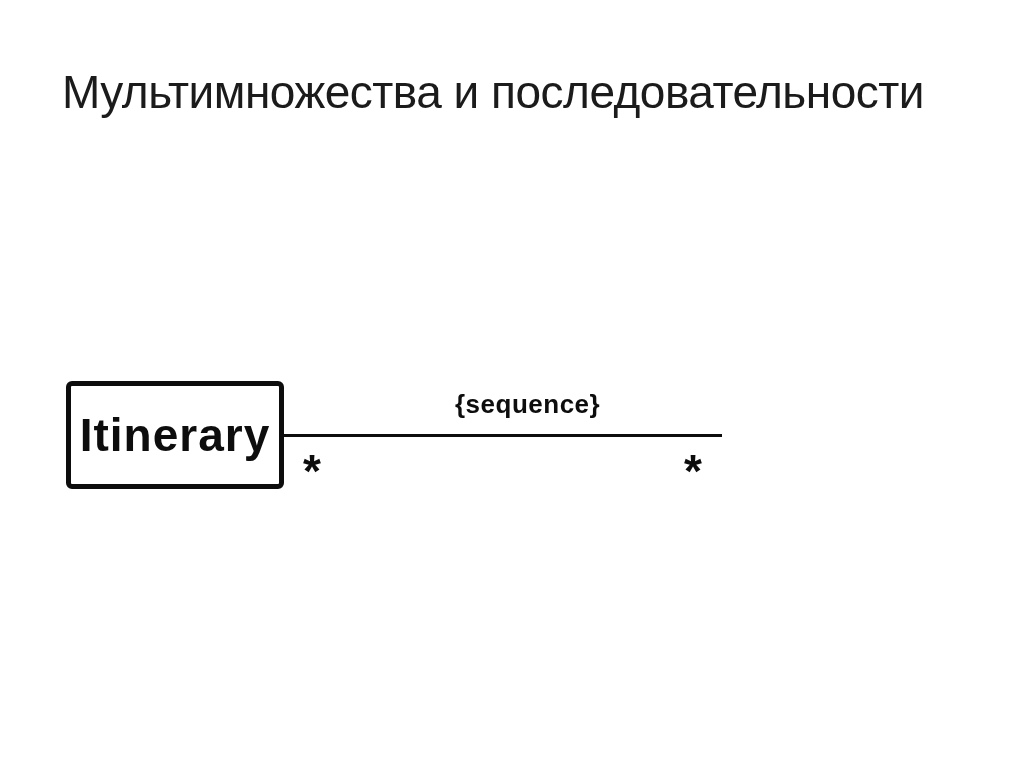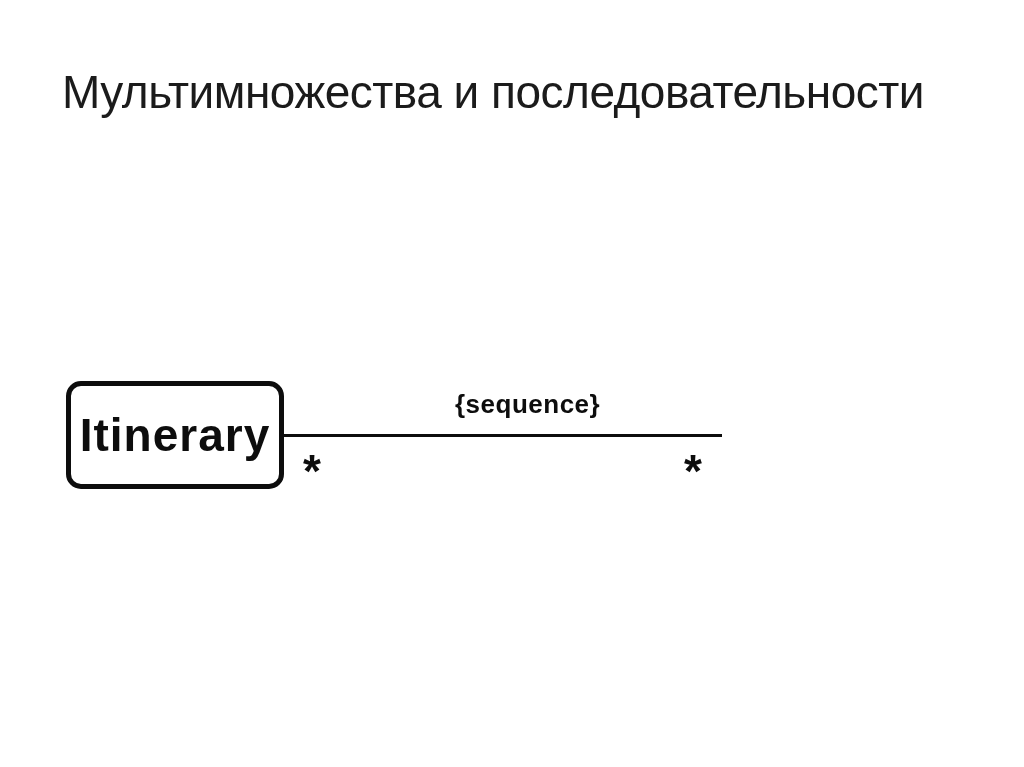--- a/index.html
+++ b/index.html
@@ -33,21 +33,21 @@
     left: 0;
     top: 0;
     width: 1024px;
     height: 767px;
     color: #0d0d0d;
   }
   .class-box {
     position: absolute;
     box-sizing: border-box;
     border: 5px solid #0d0d0d;
-    border-radius: 15px;
+    border-radius: 6px;
     background: #ffffff;
     display: flex;
     align-items: center;
     justify-content: center;
     font-weight: 700;
     font-size: 46px;
     letter-spacing: 1px;
     color: #0d0d0d;
   }
   .box-itinerary {

